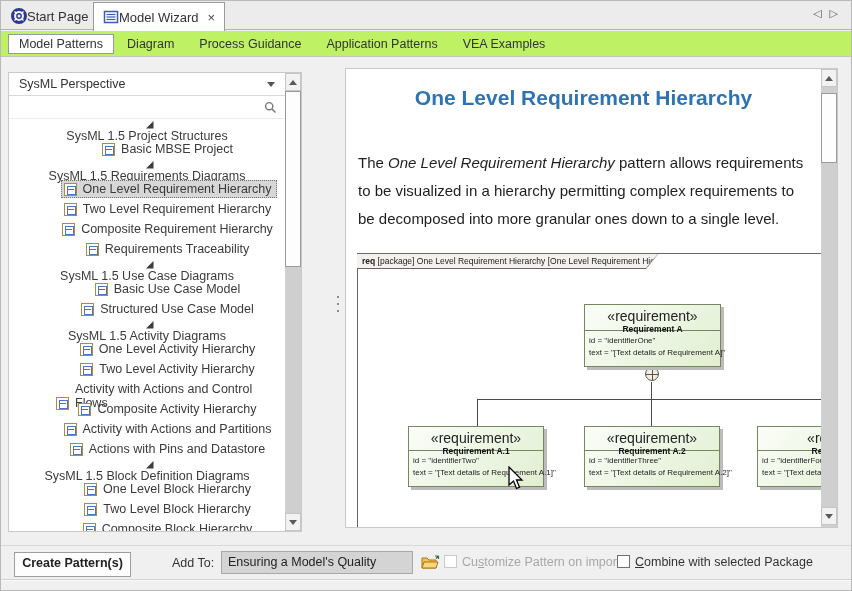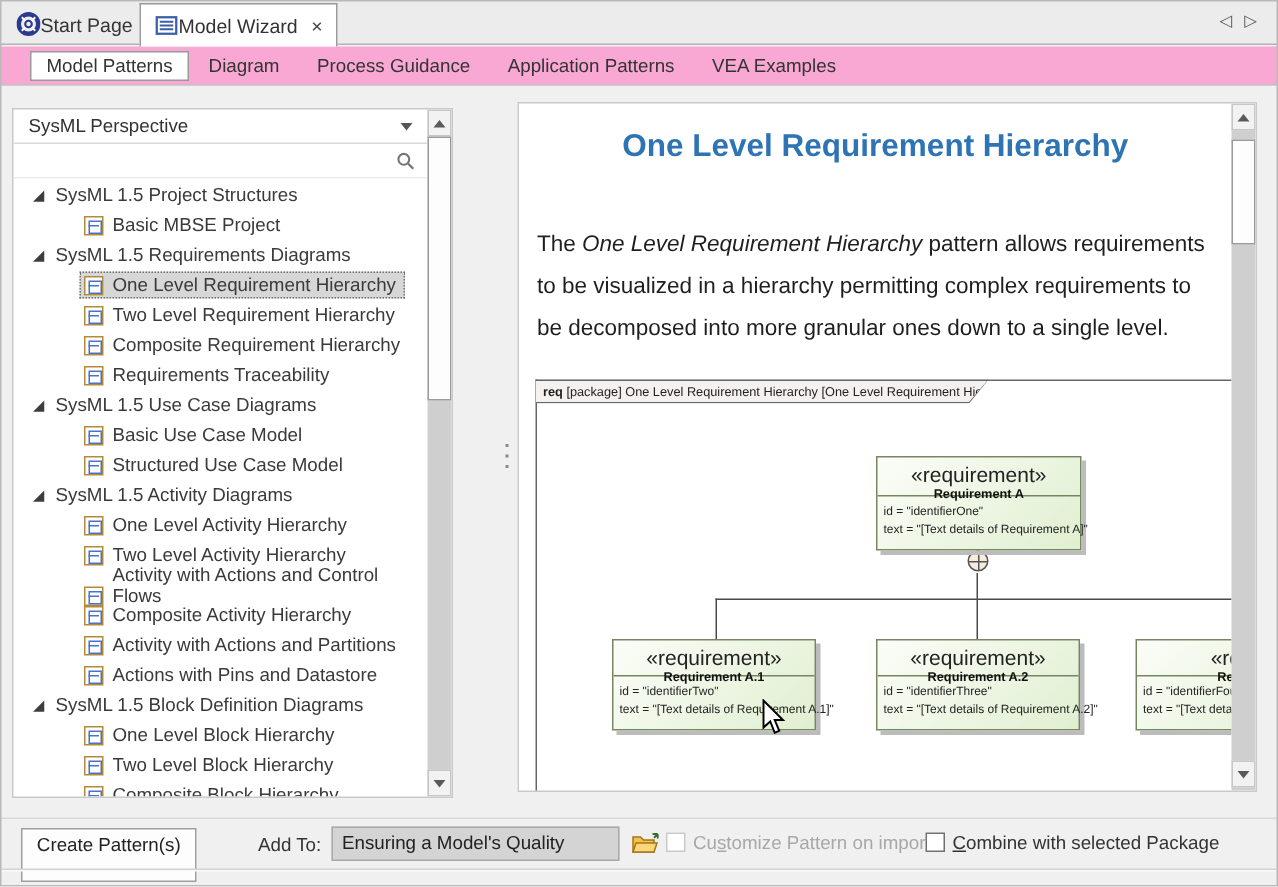--- a/index.html
+++ b/index.html
@@ -15,31 +15,31 @@
   
   .doc-tabbar{position:absolute; top:0; left:0; right:0; height:30px; background:#ececec; border-bottom:1px solid #b3b3b3;}
   .doc-tab{position:absolute; top:3px; height:26px; display:flex; align-items:center; gap:0; padding:0 9px; font-size:13px; color:#333;}
   .doc-tab.start{left:2px;}
   .doc-tab.active{top:2px; height:29px; background:#fff; border:1px solid #9a9a9a; border-bottom:none; z-index:2; left:93px;}
   .tab-close{margin-left:9px; font-size:13px; color:#444; line-height:1; cursor:default;}
   .nav-arrows{position:absolute; right:6px; top:7px; font-size:11px; color:#555; letter-spacing:8px;}
   .nav-arrows span{cursor:default;}
 
   
-  .view-tabbar{position:absolute; top:31px; left:0; right:0; height:26px; background:#f9a8d4; border-bottom:1px solid #c3c3c3; display:flex; align-items:center; padding-left:20px;}
+  .view-tabbar{position:absolute; top:31px; left:0; right:0; height:26px; background:#bef264; border-bottom:1px solid #c3c3c3; display:flex; align-items:center; padding-left:8px;}
   .vtab{font-size:12.5px; color:#333; padding:2px 12px; margin-right:1px;}
   .vtab.active{background:#fff; border:1px solid #9a9a9a; padding:2px 10px;}
 
   
   .tree-panel{position:absolute; left:8px; top:72px; width:294px; height:460px; background:#fff; border:1px solid #c9c9c9; overflow:hidden;}
   .persp-row{position:absolute; left:0; top:0; right:16px; height:23px; border-bottom:1px solid #d9d9d9; display:flex; align-items:center; padding:0 10px; font-size:12.5px; color:#333;}
   .caret{margin-left:auto; width:0; height:0; border-left:4px solid transparent; border-right:4px solid transparent; border-top:5px solid #555;}
   .search-row{position:absolute; left:0; top:23px; right:16px; height:23px; border-bottom:1px solid #ececec; display:flex; align-items:center; justify-content:flex-end; padding-right:8px;}
   .tree{position:absolute; left:0; top:47px; right:16px; bottom:0; overflow:hidden; font-size:12.5px; color:#3a3a3a;}
-  .trow{height:20px; display:flex; align-items:center;}
+  .trow{height:20px; display:flex; align-items:center;flex-direction:column;}
   .trow .arrow{width:9px; height:9px; margin-left:12px; margin-right:7px; flex:none;}
   .leaf-chip{display:flex; align-items:flex-end; margin-left:44px; padding:1px 5px 1px 2px; border:1px solid transparent;}
   .leaf-chip.selected{background:#d7d7d7; border:1px dotted #6f6f6f;}
   .pat-icon{width:13px; height:13px; border:1px solid #b5893c; background:#fff; margin-right:6px; flex:none; position:relative;}
   .pat-icon::before{content:""; position:absolute; left:2px; top:2px; width:7px; height:7px; border:1px solid #4a74c4;}
   .pat-icon::after{content:""; position:absolute; left:2px; top:5px; width:7px; height:1px; background:#4a74c4;}
 
   
   .vscroll{position:absolute; top:0; right:0; bottom:0; width:16px; background:#cfcfcf; z-index:10;}
   .sb-btn{position:absolute; left:0; width:16px; height:18px; background:#f2f2f2; border:1px solid #c6c6c6; display:flex; align-items:center; justify-content:center;}
@@ -72,21 +72,21 @@
   .req-name{font-size:8.5px; font-weight:bold; color:#111; display:block;}
   .req-body{padding:4px 4px 0 4px; font-size:8px; line-height:12px; color:#222; white-space:nowrap;}
   .cline{position:absolute; background:#4a4a4a;}
   .contain-circle{position:absolute; width:14px; height:14px; border:1px solid #555; border-radius:50%; background:#f5ecdb;}
   .contain-circle::before{content:""; position:absolute; left:50%; top:0; bottom:0; width:1px; background:#555;}
   .contain-circle::after{content:""; position:absolute; top:50%; left:0; right:0; height:1px; background:#555;}
 
   
   .footer{position:absolute; left:0; right:0; top:545px; height:46px; background:#f0f0f0; border-top:1px solid #d9d9d9;}
   .footer::after{content:""; position:absolute; left:1px; right:1px; top:33px; border-top:1px solid #d2d2d2; border-bottom:1px solid #fafafa;}
-  .btn{position:absolute; left:14px; top:6px; width:117px; height:36px; background:#fdfdfd; border:1px solid #9e9e9e; font-size:12.5px; color:#222; text-align:center; line-height:21px;}
+  .btn{position:absolute; left:14px; top:6px; width:117px; height:25px; background:#fdfdfd; border:1px solid #9e9e9e; font-size:12.5px; color:#222; text-align:center; line-height:21px;font-weight:bold;}
   .addto-label{position:absolute; left:172px; top:10px; font-size:12.5px; color:#333;}
   .addto-field{position:absolute; left:221px; top:5px; width:192px; height:23px; background:#d4d4d4; border:1px solid #a8a8a8; font-size:12.5px; color:#222; line-height:21px; padding-left:6px; white-space:nowrap; overflow:hidden;}
   .folder-btn{position:absolute; left:418px; top:6px; width:24px; height:21px; display:flex; align-items:center; justify-content:center;}
   .checkbox{position:absolute; width:13px; height:13px; background:#fff; top:9px;}
   .cb1{left:444px; border:1px solid #c9c9c9;}
   .cb2{left:617px; border:1px solid #707070;}
   .cb-label{position:absolute; top:9px; font-size:12.5px;}
   .cb1-label{left:462px; color:#a8a8a8;}
   .cb2-label{left:635px; color:#333;}
 

